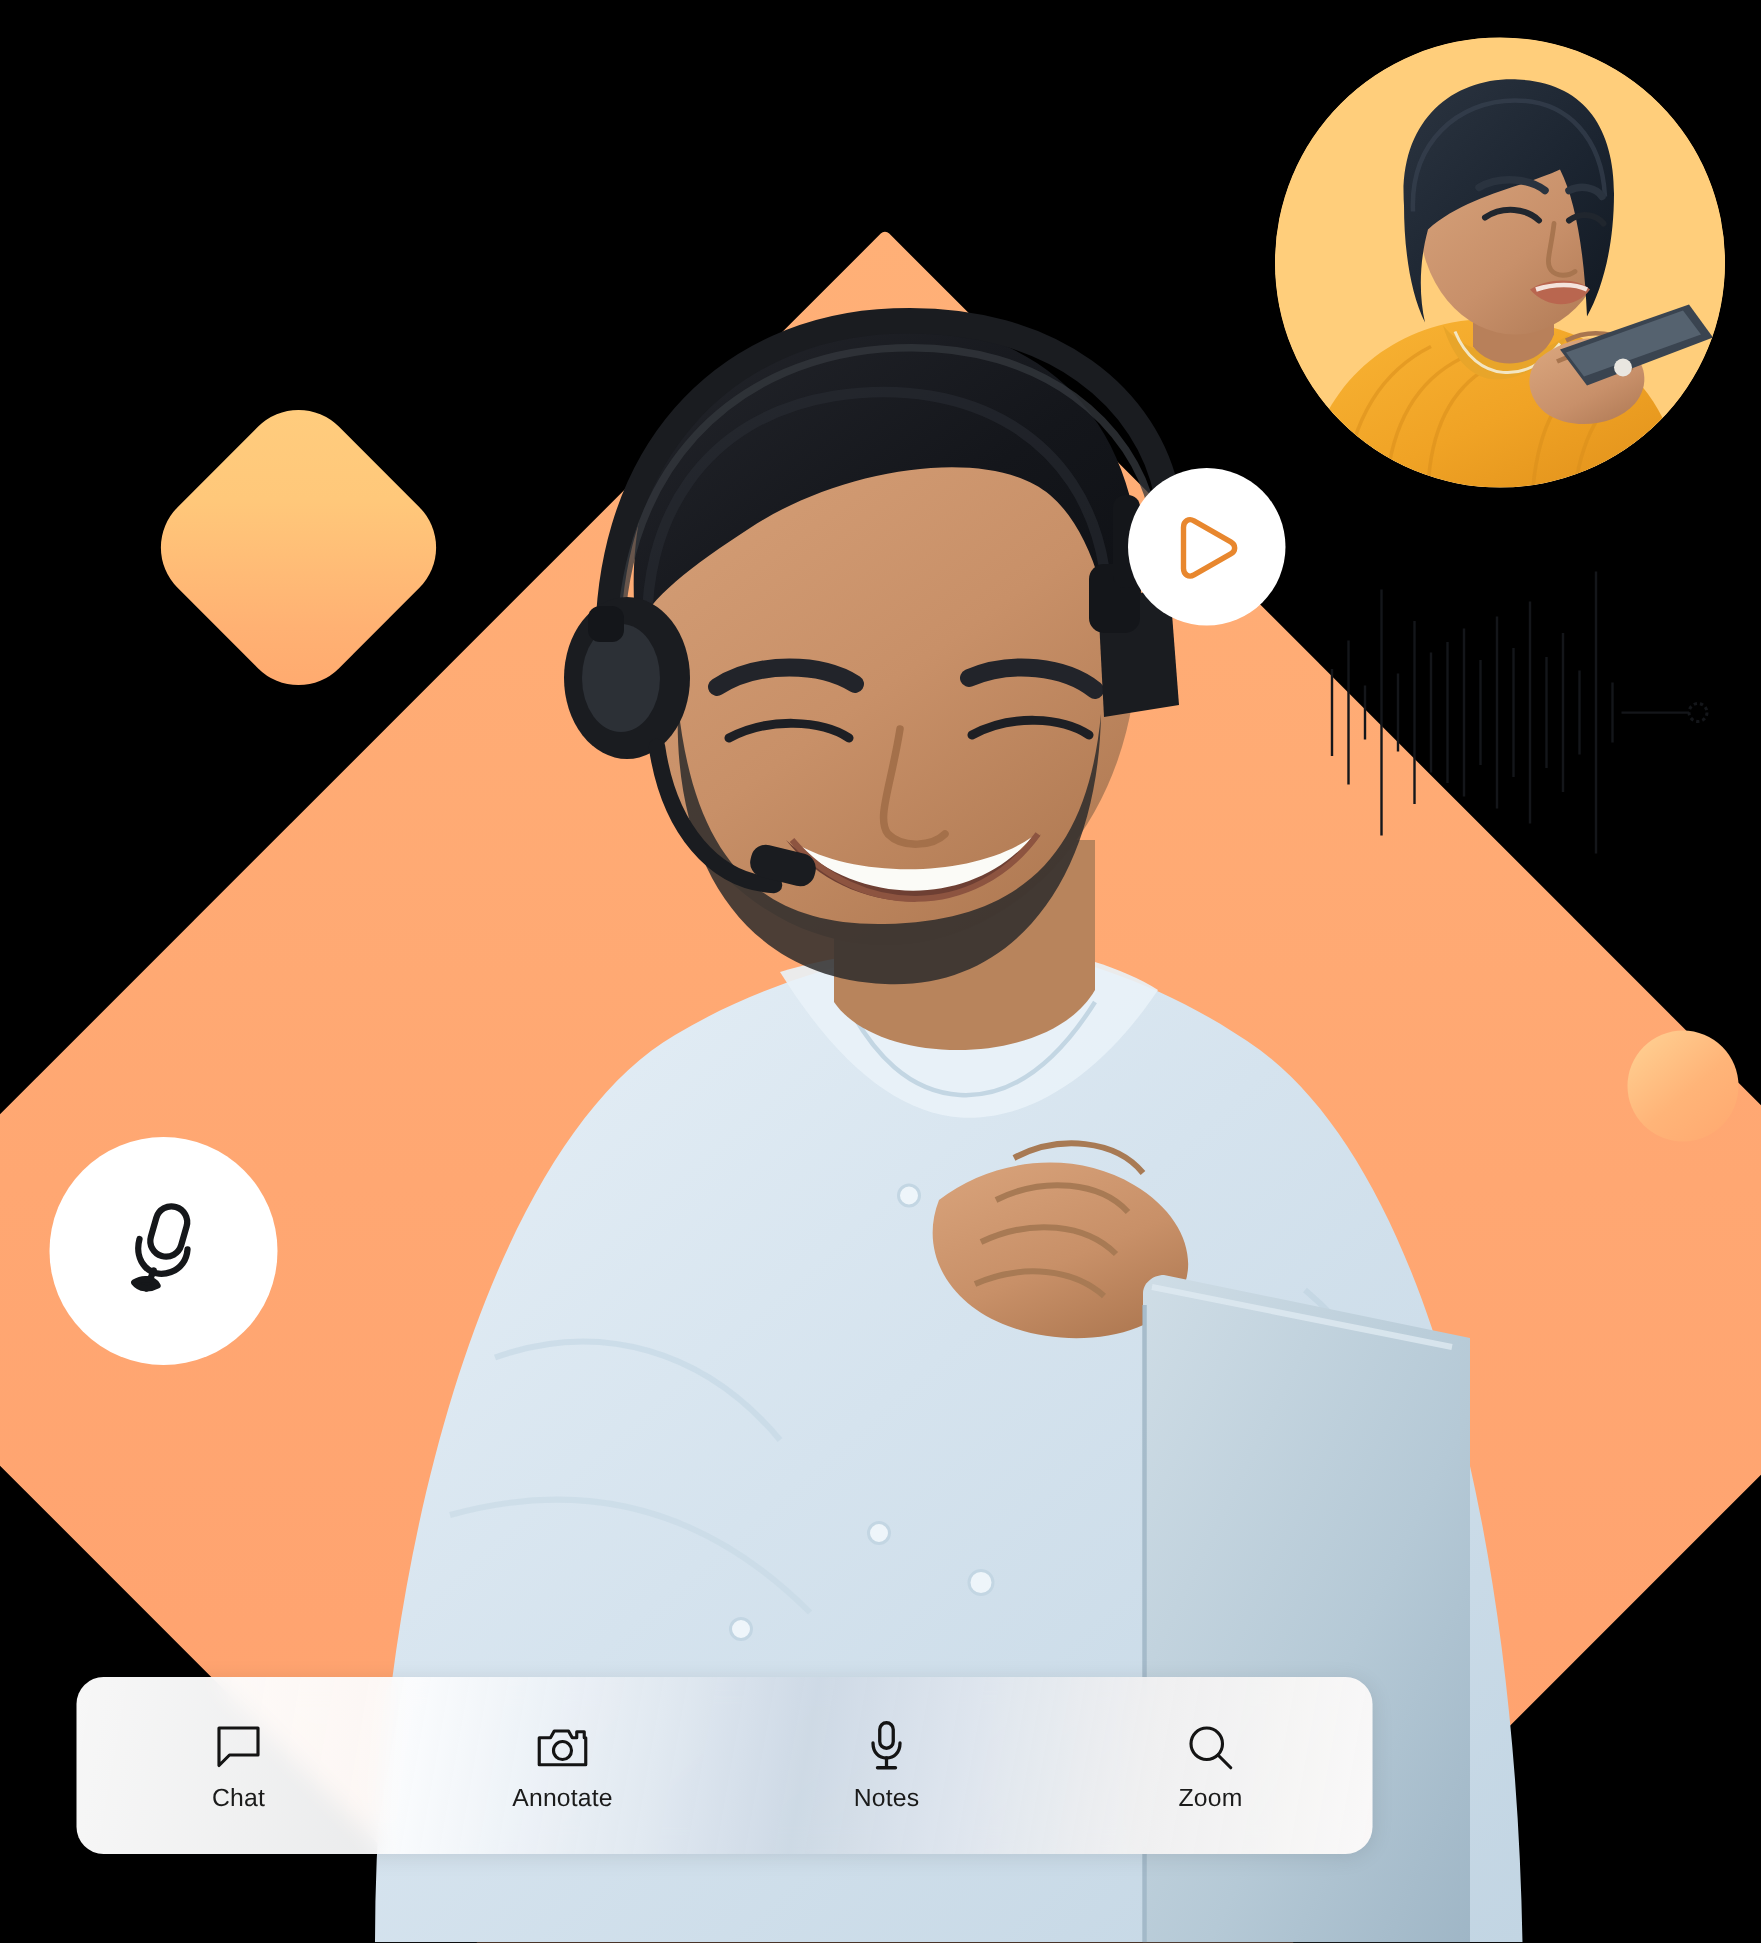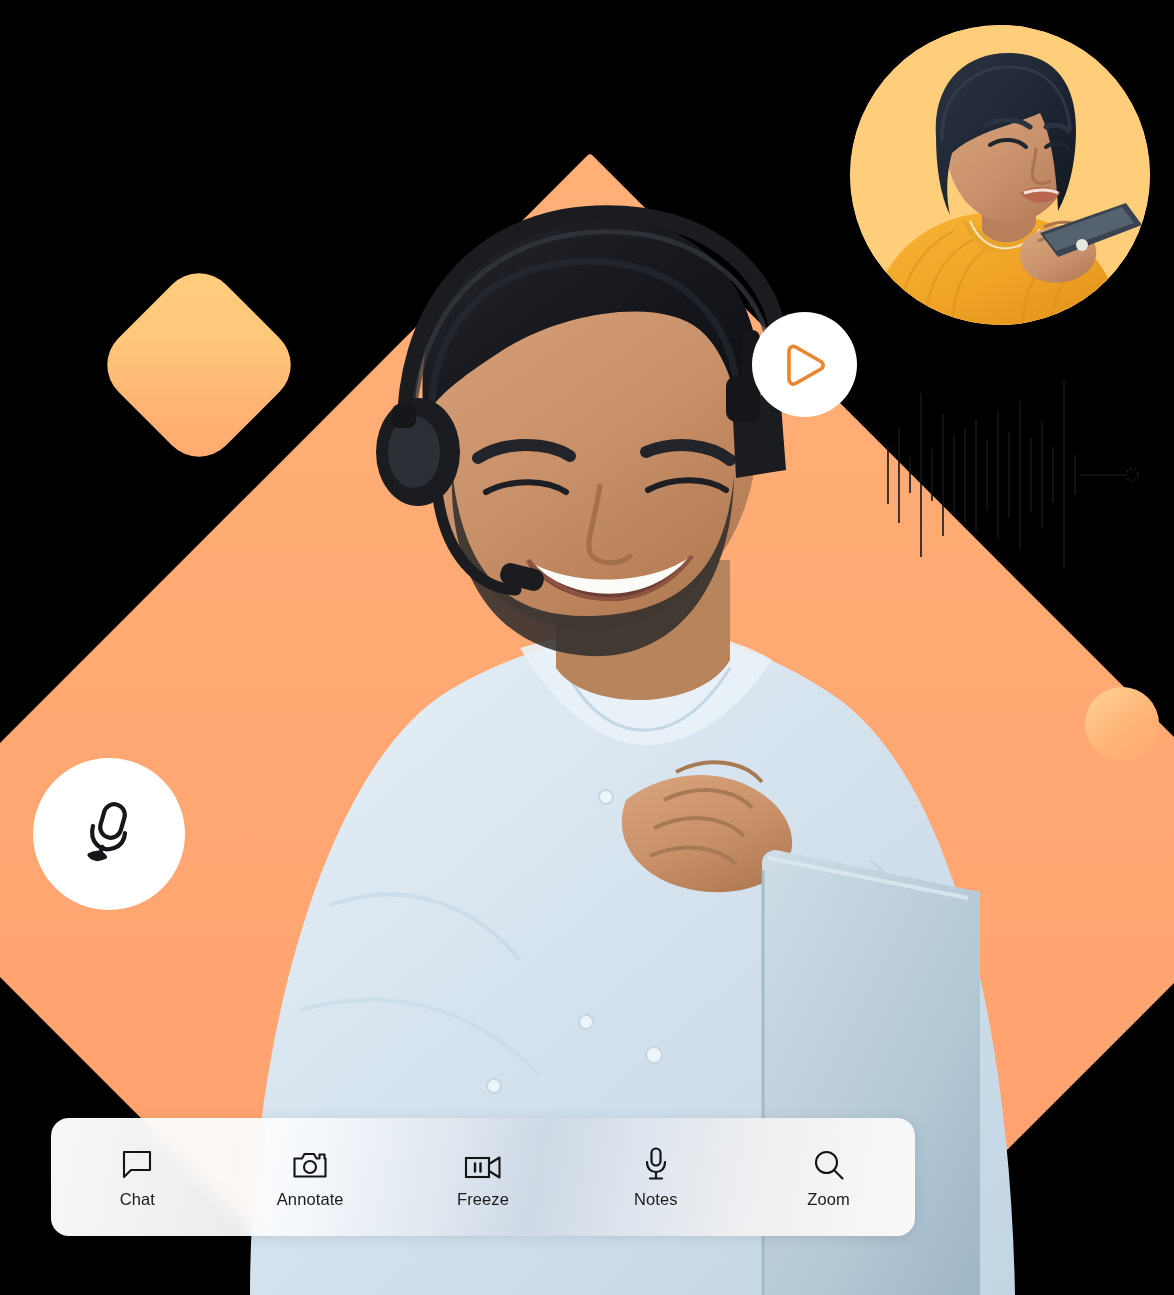--- a/index.html
+++ b/index.html
@@ -326,31 +326,20 @@
       <span class="glyph">
         <svg width="36" height="32" viewBox="0 0 36 32">
           <path d="M2.5 9.5 H10 L12.5 5 H22 L24.5 9.5 H27.5 V5.5 H32.5 V9.5 H33.5 V27.5 H2.5 Z" fill="none" stroke="#141414" stroke-width="2.1" stroke-linejoin="round"></path>
           <circle cx="18" cy="18" r="6" fill="none" stroke="#141414" stroke-width="2.1"></circle>
         </svg>
       </span>
       <span class="lbl">Annotate</span>
     </div>
 
 
-    <div class="tool">
-      <span class="glyph">
-        <svg width="38" height="28" viewBox="0 0 38 28">
-          <rect x="2" y="5" width="23" height="19" fill="none" stroke="#141414" stroke-width="2.1"></rect>
-          <line x1="11" y1="10.5" x2="11" y2="18.5" stroke="#141414" stroke-width="2.4" stroke-linecap="round"></line>
-          <line x1="16.5" y1="10.5" x2="16.5" y2="18.5" stroke="#141414" stroke-width="2.4" stroke-linecap="round"></line>
-          <path d="M25 11 L35.5 4.5 V24.5 L25 18 Z" fill="none" stroke="#141414" stroke-width="2.1" stroke-linejoin="round"></path>
-        </svg>
-      </span>
-      <span class="lbl">Freeze</span>
-    </div>
 
     <div class="tool">
       <span class="glyph">
         <svg width="26" height="34" viewBox="0 0 26 34">
           <rect x="8.5" y="1.5" width="9" height="17" rx="4.5" fill="none" stroke="#141414" stroke-width="2.2"></rect>
           <path d="M4 15 C4 21.5 8 25 13 25 C18 25 22 21.5 22 15" fill="none" stroke="#141414" stroke-width="2.2" stroke-linecap="round"></path>
           <line x1="13" y1="25" x2="13" y2="31" stroke="#141414" stroke-width="2.2" stroke-linecap="round"></line>
           <line x1="7" y1="31.5" x2="19" y2="31.5" stroke="#141414" stroke-width="2.2" stroke-linecap="round"></line>
         </svg>
       </span>

